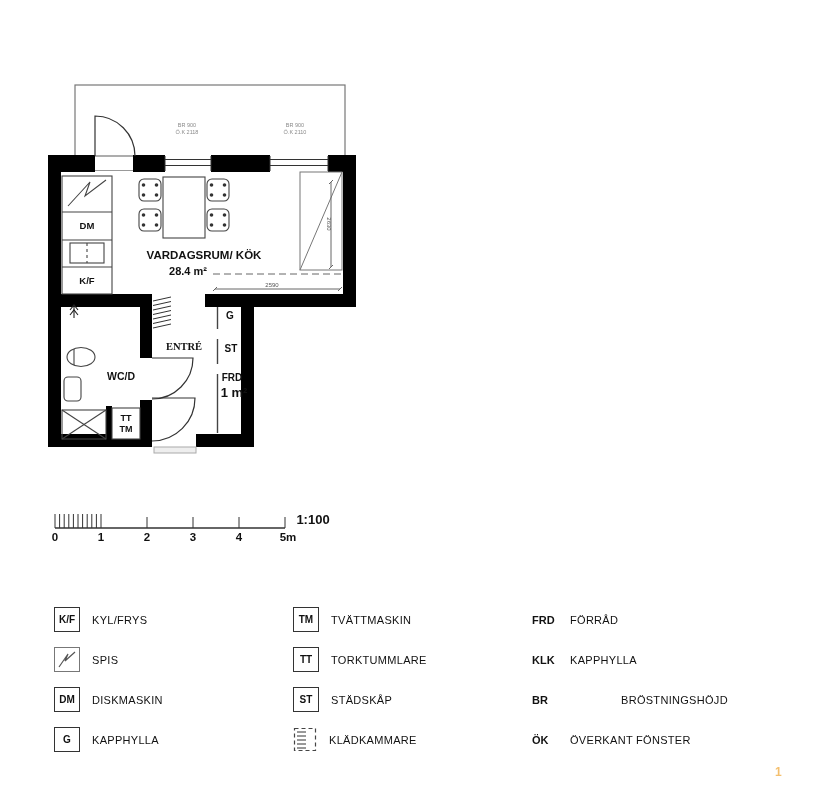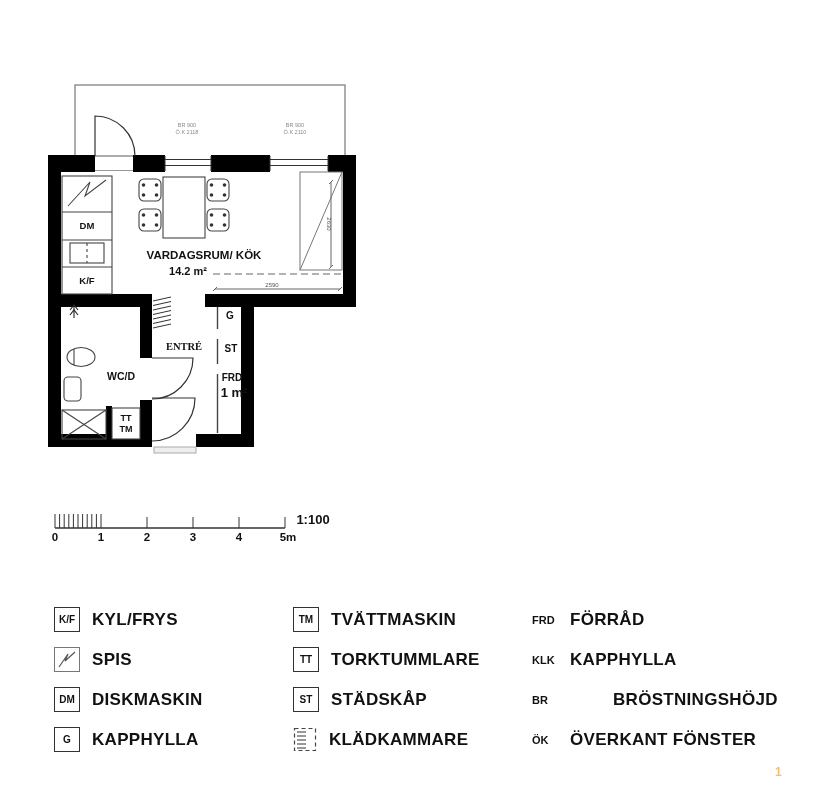--- a/index.html
+++ b/index.html
@@ -11,21 +11,21 @@
   .ovl.gray{color:#8a8a8a;font-weight:normal;}
   .ovl.dim{color:#555;font-weight:normal;}
   .ovl.vert{transform:translate(-50%,-50%) rotate(90deg);}
   .page-num{position:absolute;font-size:12px;font-weight:bold;opacity:.8;}
   .leg-col{position:absolute;display:flex;flex-direction:column;gap:15px;}
   .leg-row{display:flex;align-items:center;height:25px;}
   .leg-box{width:24px;height:23px;border:1.6px solid #333;display:flex;align-items:center;
            justify-content:center;font-size:10px;font-weight:bold;color:#111;flex:0 0 auto;
            background:#fff;}
   .leg-box.icon{border-color:#777;}
-  .leg-lbl{margin-left:12px;font-size:17px;font-weight:bold;letter-spacing:.3px;}
+  .leg-lbl{margin-left:12px;font-size:11px;font-weight:normal;letter-spacing:.3px;}
   .leg-abbr{width:38px;font-size:11px;font-weight:bold;flex:0 0 auto;}
   .sb-num{position:absolute;transform:translateX(-50%);font-size:11.5px;font-weight:bold;}
 </style>
 </head>
 <body>
 
 <div class="stage">
 
   <svg class="plan-svg" width="823" height="800" viewBox="0 0 823 800">
     <defs>
@@ -165,21 +165,21 @@
         <line x1="101" y1="514" x2="101" y2="528"></line>
         <line x1="147" y1="517" x2="147" y2="528"></line>
           <line x1="193" y1="517" x2="193" y2="528"></line>
         <line x1="239" y1="517" x2="239" y2="528"></line>
           <line x1="285" y1="517" x2="285" y2="528"></line>
       </g>
     </g>
   </svg>
 
   <div class="ovl" style="left:188px;top:256px;font-size:11.5px;margin-left:16px;">VARDAGSRUM/ KÖK</div>
-  <div class="ovl" style="left:188px;top:271px;font-size:11px;">14.2 m²</div>
+  <div class="ovl" style="left:188px;top:271px;font-size:11px;">28.4 m²</div>
   <div class="ovl" style="left:184px;top:347px;font-size:10.5px;font-family:Liberation Serif, serif;">ENTRÉ</div>
   <div class="ovl" style="left:121px;top:376px;font-size:10.5px;">WC/D</div>
   <div class="ovl" style="left:230px;top:316px;font-size:10px;">G</div>
   <div class="ovl" style="left:231px;top:349px;font-size:10px;">ST</div>
   <div class="ovl" style="left:232px;top:378px;font-size:10px;">FRD</div>
   <div class="ovl" style="left:234px;top:392px;font-size:13px;">1 m²</div>
   <div class="ovl" style="left:87px;top:226px;font-size:9.5px;">DM</div>
   <div class="ovl" style="left:87px;top:281px;font-size:9.5px;">K/F</div>
   <div class="ovl" style="left:126px;top:418px;font-size:9px;">TT</div>
   <div class="ovl" style="left:126px;top:429px;font-size:9px;">TM</div>
@@ -257,21 +257,21 @@
     <div class="leg-row">
       <span class="leg-abbr">FRD</span>
       <span class="leg-lbl" style="margin-left:0;text-align:center;">FÖRRÅD</span>
     </div>
     <div class="leg-row">
       <span class="leg-abbr">KLK</span>
       <span class="leg-lbl" style="margin-left:0;">KAPPHYLLA</span>
     </div>
     <div class="leg-row">
       <span class="leg-abbr">BR</span>
-      <span class="leg-lbl" style="margin-left:0;padding-left:43px;">BRÖSTNINGSHÖJD</span>
+      <span class="leg-lbl" style="margin-left:8px;padding-left:43px;">BRÖSTNINGSHÖJD</span>
     </div>
     <div class="leg-row">
       <span class="leg-abbr">ÖK</span>
       <span class="leg-lbl" style="margin-left:0;">ÖVERKANT FÖNSTER</span>
     </div>
   </div>
 
   <div class="page-num" style="left:775px;top:765px;color:#f2b04a;">1</div>
 </div>
 

